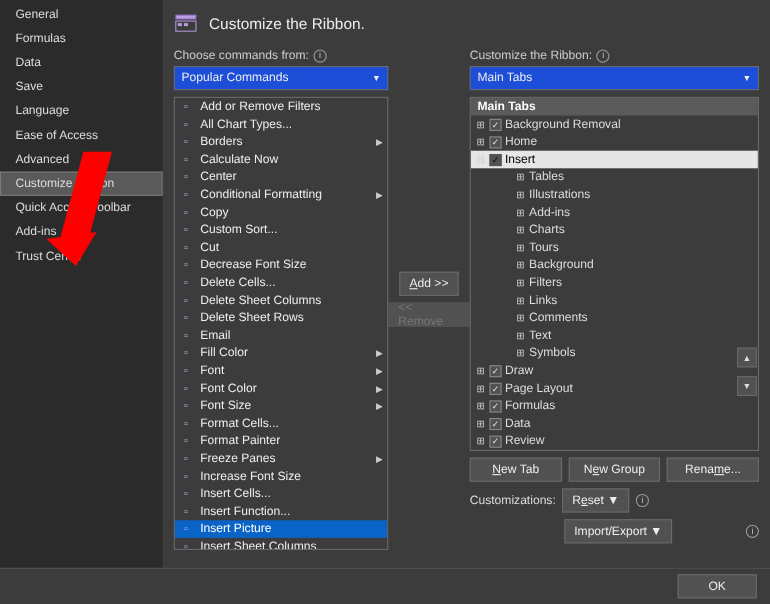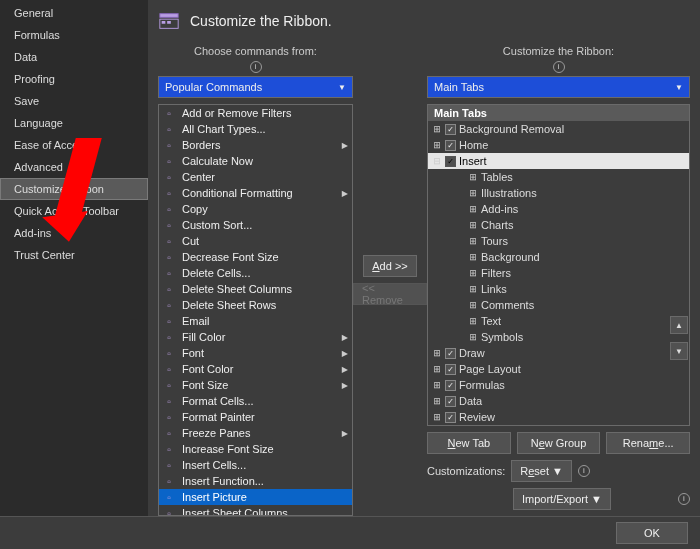--- a/index.html
+++ b/index.html
@@ -11,21 +11,21 @@
 .arrow-body { position:absolute; left:64px; top:138px; width:26px; height:88px; background:red; transform:skew(-15deg); }
 .arrow-head { position:absolute; left:44px; top:214px; width:0; height:0; border-left:23px solid transparent; border-right:23px solid transparent; border-top:28px solid red; transform:rotate(-8deg); }
 .content { flex:1; background:#3c3c3c; padding:6px 10px 0 10px; position:relative; }
 .header { display:flex; align-items:center; gap:10px; height:30px; margin-bottom:8px; }
 .ribbon-ico { width:22px; height:22px; }
 .title { font-size:14px; color:#eee; }
 .cols { display:flex; gap:0; }
 .col-left { width:195px; }
 .col-mid  { width:74px; display:flex; flex-direction:column; justify-content:center; align-items:center; gap:6px; }
 .col-right{ flex:1; }
-.label { color:#ccc; padding:1px 0 3px 0; display:flex; align-items:center; gap:4px;flex-direction:column; }
+.label { color:#ccc; padding:1px 0 3px 0; display:flex; align-items:center; gap:4px; }
 .info { display:inline-block; width:12px; height:12px; border:1px solid #999; border-radius:50%; font-size:8px; line-height:10px; text-align:center; color:#ccc; }
 .dropdown { background:#1d4ed8; border:1px solid #6a6a6a; height:22px; display:flex; align-items:center; justify-content:space-between; padding:0 6px; color:#eee; width:100%; }
 .dropdown .caret { font-size:8px; }
 .listbox { border:1px solid #6a6a6a; background:#3c3c3c; margin-top:6px; height:412px; overflow:hidden; }
 .cmd-list { height:100%; overflow:hidden; }
 .cmd-item { display:flex; align-items:center; height:16px; padding:0 3px; gap:6px; color:#eee; position:relative; }
 .cmd-item.sel { background:#0a64c8; color:#fff; }
 .cmd-ico { width:14px; height:14px; display:flex; align-items:center; justify-content:center; font-size:10px; color:#bfa3e6; }
 .cmd-item .arrow-r { position:absolute; right:4px; font-size:8px; color:#ccc; }
 .btn { background:#515151; border:1px solid #6a6a6a; color:#eee; height:22px; padding:0 8px; display:inline-flex; align-items:center; justify-content:center; cursor:default; }
@@ -48,21 +48,20 @@
 .footer .btn { min-width:72px; justify-content:center; }
 </style>
 </head>
 <body>
 
 <div class="main">
   <div class="sidebar">
     <div class="side-item">General</div>
     <div class="side-item">Formulas</div>
     <div class="side-item">Data</div>
-    <div class="side-item">Proofing</div>
     <div class="side-item">Save</div>
     <div class="side-item">Language</div>
     <div class="side-item">Ease of Access</div>
     <div class="side-item">Advanced</div>
     <div class="side-item selected">Customize Ribbon</div>
     <div class="side-item">Quick Access Toolbar</div>
     <div class="side-item">Add-ins</div>
     <div class="side-item">Trust Center</div>
   </div>
 

